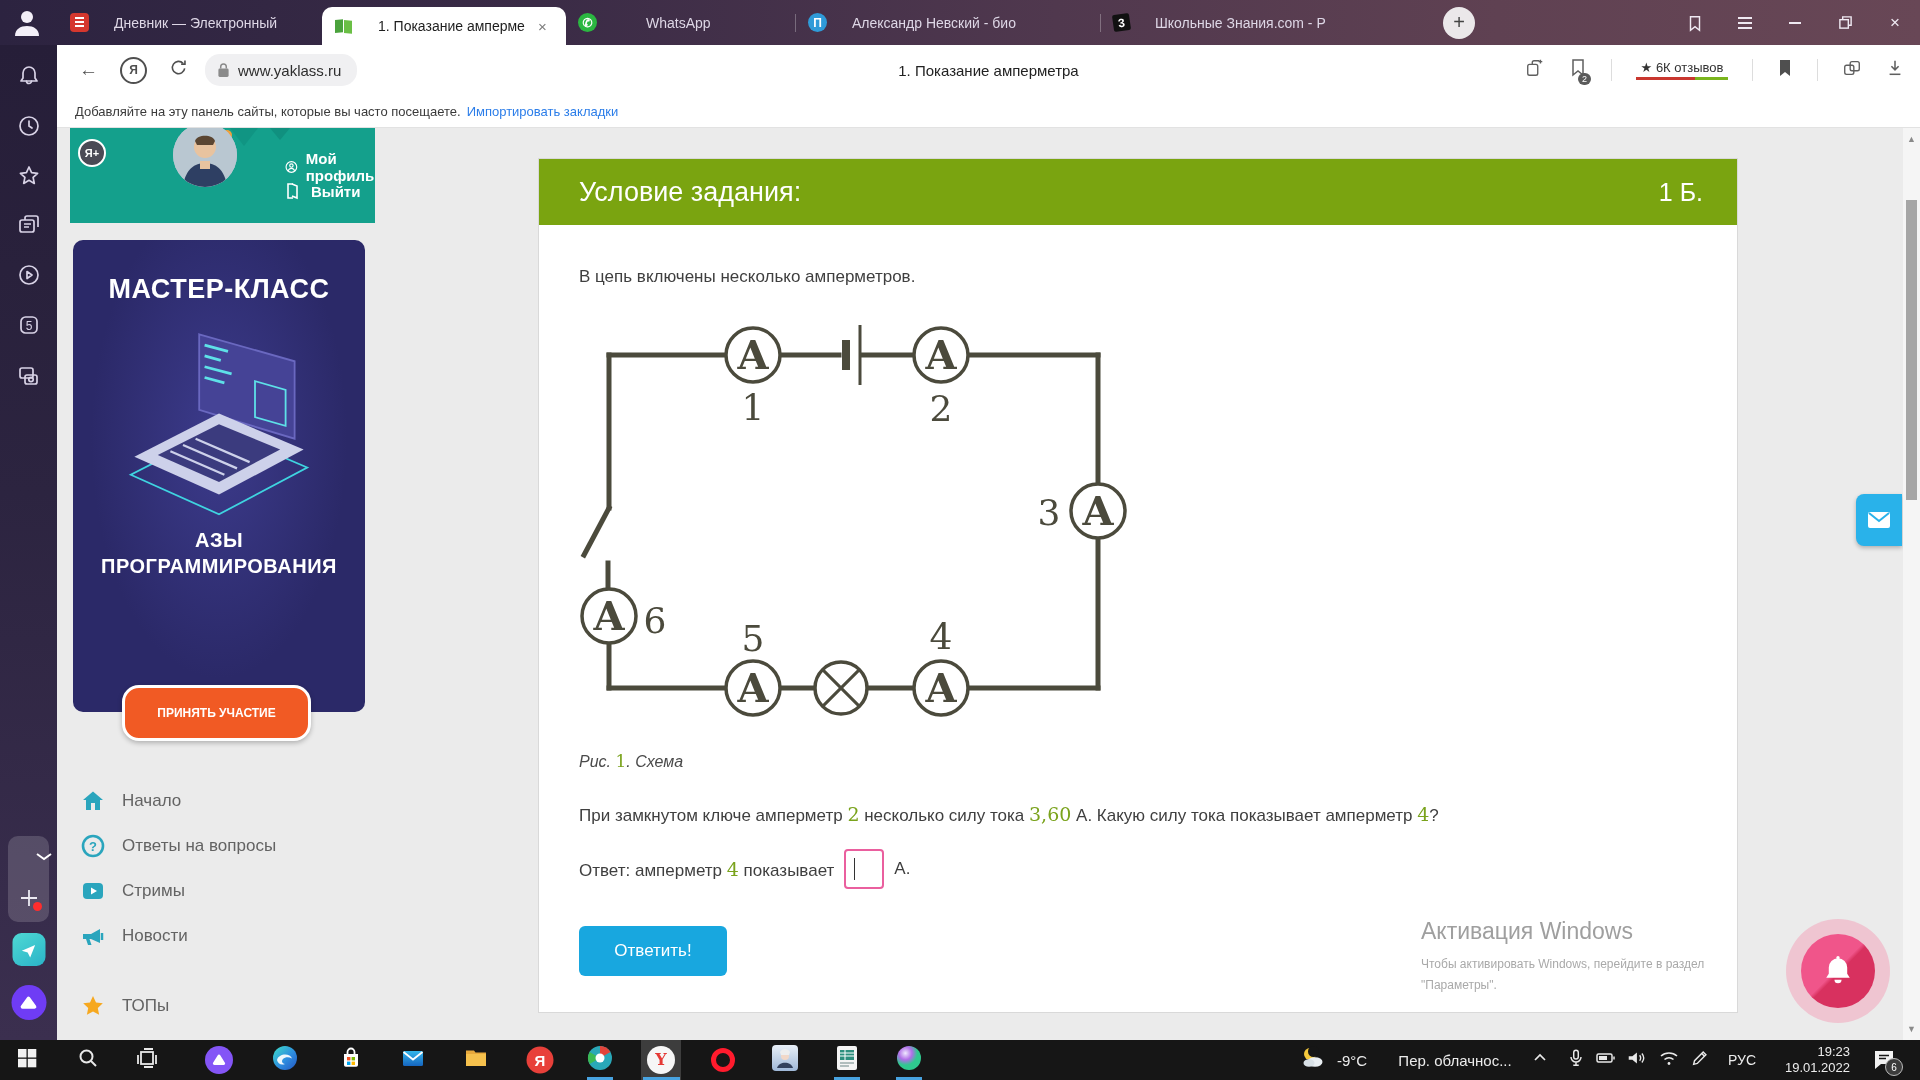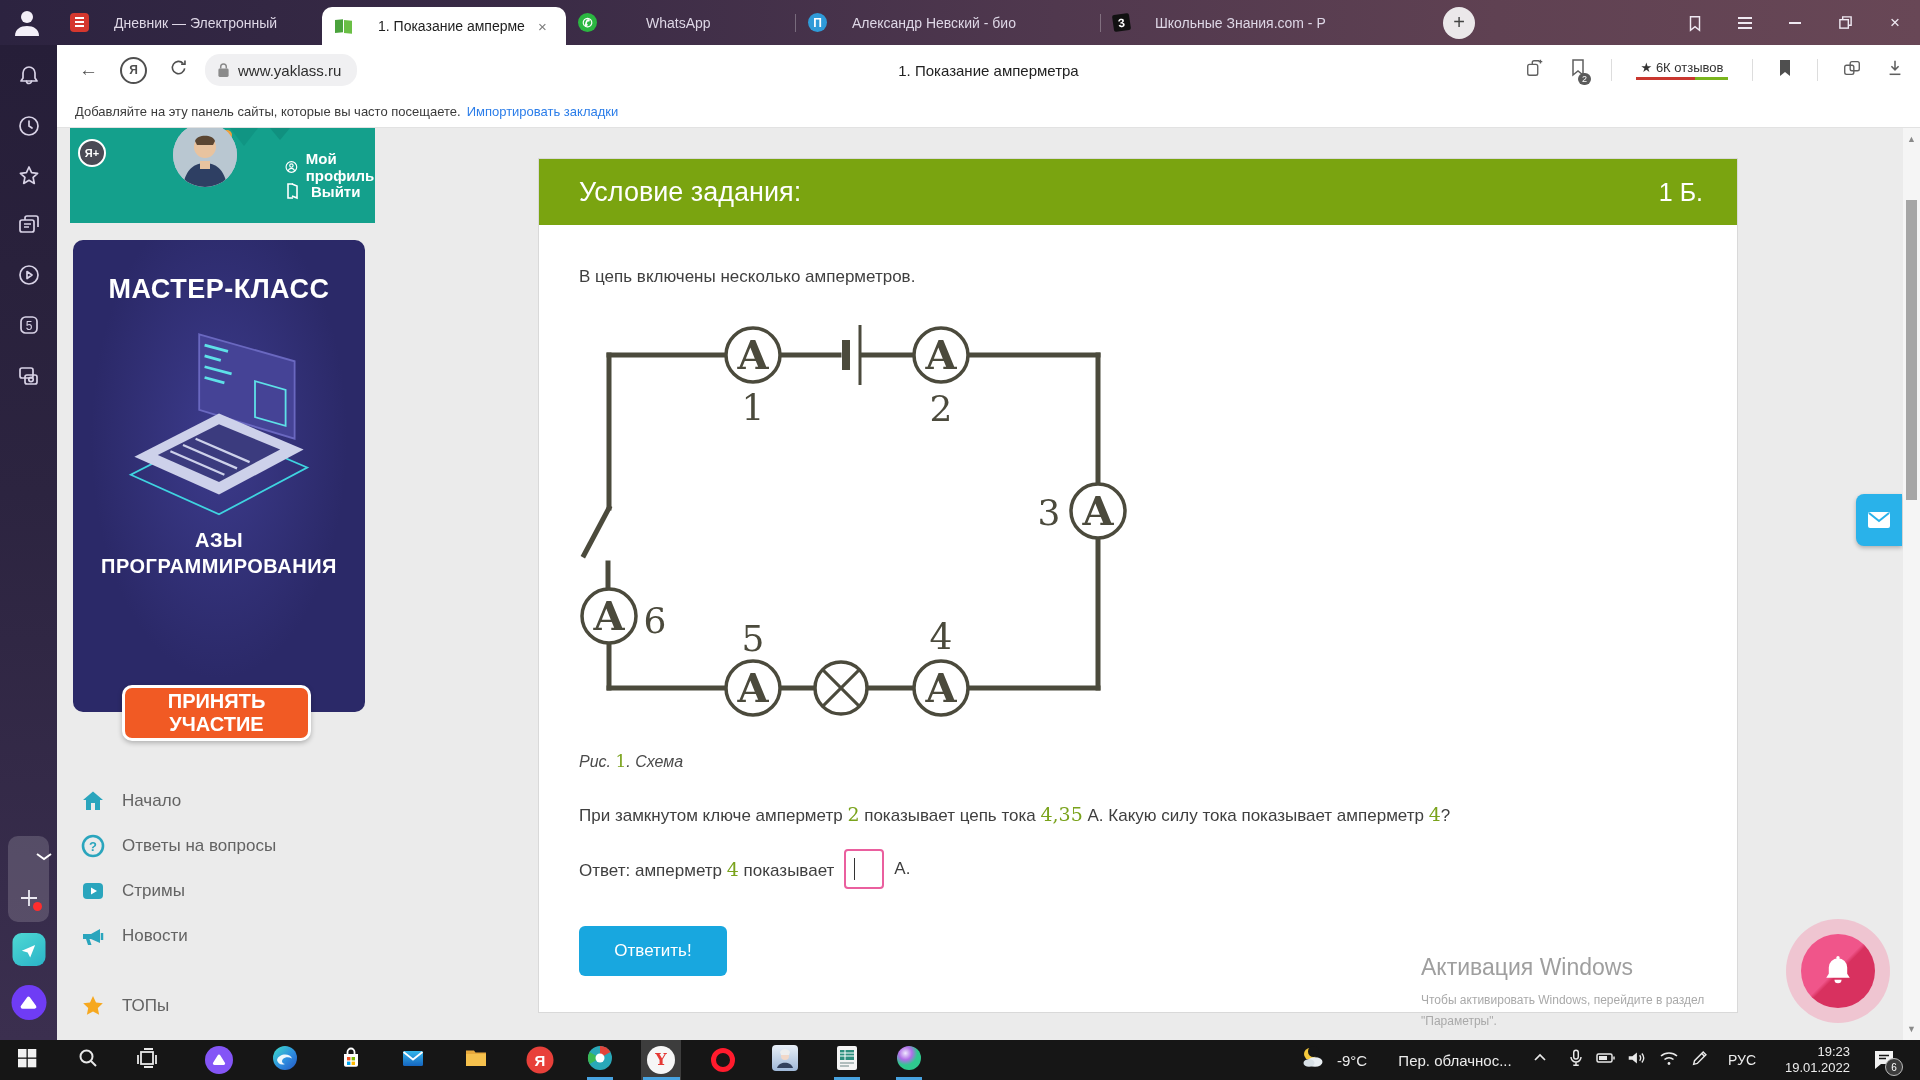--- a/index.html
+++ b/index.html
@@ -62,41 +62,41 @@
   .plink{position:absolute;left:215px;display:flex;align-items:center;gap:8px;color:#fff;font-size:15px;font-weight:bold;}
   .avatar{position:absolute;left:103px;top:-5px;width:64px;height:64px;border-radius:50%;background:#b9c7d1;overflow:hidden;}
   .yabadge{position:absolute;left:8px;top:11px;width:28px;height:28px;border-radius:50%;background:#4a4a55;
     border:2px solid #fff;color:#fff;font-size:11px;font-weight:bold;display:flex;align-items:center;justify-content:center;box-sizing:border-box;}
   .ad{position:absolute;left:73px;top:240px;width:292px;height:472px;border-radius:10px;
     background:radial-gradient(ellipse at 50% 42%,#3c3b8c 0%,#2b2968 62%);color:#fff;text-align:center;}
   .ad-title{margin-top:34px;font-size:27px;font-weight:800;letter-spacing:.5px;}
   .ad-sub{font-size:20px;font-weight:800;letter-spacing:.5px;line-height:1.3;}
   .ad-date{display:inline-block;margin-top:14px;background:#232259;padding:7px 20px;font-size:17px;font-weight:700;}
   .ad-btn{position:absolute;left:49px;top:445px;width:183px;height:50px;background:#f15a24;border:3px solid #fff;
-    border-radius:10px;color:#fff;font-size:20px;font-weight:700;display:flex;align-items:center;justify-content:center;box-shadow:0 2px 5px rgba(0,0,0,.25);}
+    border-radius:17px;color:#fff;font-size:12px;font-weight:700;display:flex;align-items:center;justify-content:center;box-shadow:0 2px 5px rgba(0,0,0,.25);}
   .nav{position:absolute;left:70px;top:778px;width:305px;}
   .nitem{display:flex;align-items:center;gap:16px;height:45px;color:#636363;font-size:17px;padding-left:10px;}
   .nitem.gap{margin-top:25px;}
   
   .card{position:absolute;left:538px;top:148px;width:1200px;height:855px;background:#fff;border:1px solid #d9d9d9;box-sizing:border-box;margin-top:10px;}
   .chead{height:66px;background:#7aa410;color:#fff;display:flex;align-items:center;padding:0 34px 0 40px;}
   .chead .h{font-size:27px;}
   .chead .pts{margin-left:auto;font-size:25px;}
   .intro{position:absolute;left:40px;top:108px;font-size:17px;color:#3f3f3f;}
   .circuit{position:absolute;left:32px;top:152px;}
   .figcap{position:absolute;left:40px;top:592px;font-size:16px;color:#4a4a4a;font-style:italic;}
   .grnum{font-family:"DejaVu Serif",serif;color:#7aa31c;font-style:normal;font-size:19px;}
   .question{position:absolute;left:40px;top:644px;font-size:17px;color:#3f3f3f;}
   .answer{position:absolute;left:40px;top:690px;display:flex;align-items:center;gap:10px;font-size:17px;color:#3f3f3f;}
   .ansbox{width:36px;height:36px;border:2px solid #ea5f9e;border-radius:4px;background:#fff;position:relative;}
   .caret{position:absolute;left:8px;top:7px;width:1px;height:22px;background:#333;}
   .submit{position:absolute;left:40px;top:767px;width:148px;height:50px;background:#18a7df;border-radius:6px;
     color:#fff;font-size:17px;display:flex;align-items:center;justify-content:center;}
   
-  .wm{position:absolute;left:1421px;top:954px;color:#a9a9a9;}
+  .wm{position:absolute;left:1421px;top:918px;color:#a9a9a9;}
   .wm .t1{font-size:23px;color:#9f9f9f;}
   .wm .t2{font-size:12px;margin-top:9px;line-height:1.75;}
   .mailtab{position:absolute;left:1856px;top:494px;width:46px;height:52px;background:#29b2ea;border-radius:8px 0 0 8px;
     display:flex;align-items:center;justify-content:center;box-shadow:0 2px 4px rgba(0,0,0,.25);}
   .sbar{position:absolute;left:1903px;top:128px;width:17px;height:912px;background:#f5f5f5;}
   .sthumb{position:absolute;left:3px;top:72px;width:11px;height:300px;background:#a6a6a6;}
   .sarrow{position:absolute;left:0;width:17px;height:18px;color:#8a8a8a;font-size:9px;display:flex;align-items:center;justify-content:center;}
   .chatw{position:absolute;left:1786px;top:919px;width:104px;height:104px;border-radius:50%;background:rgba(243,150,178,.45);display:flex;align-items:center;justify-content:center;}
   .chatb{width:74px;height:74px;border-radius:50%;background:linear-gradient(135deg,#f0558a 48%,#d8315f 52%);display:flex;align-items:center;justify-content:center;}
   
@@ -444,21 +444,21 @@
         <text x="182" y="340">5</text>
         <text x="84" y="322">6</text>
       </g>
     </svg>
 
     <div class="figcap">
       <span>Рис. </span><span class="grnum" style="font-size:17px">1</span><span>. Схема</span>
     </div>
 
     <div class="question">
-      <span>При замкнутом ключе амперметр </span><span class="grnum">2</span><span> показывает цепь тока </span><span class="grnum">4,35</span><span> А. Какую силу тока показывает амперметр </span><span class="grnum">4</span><span>?</span>
+      <span>При замкнутом ключе амперметр </span><span class="grnum">2</span><span> несколько силу тока </span><span class="grnum">3,60</span><span> А. Какую силу тока показывает амперметр </span><span class="grnum">4</span><span>?</span>
     </div>
 
     <div class="answer">
       <span><span>Ответ: амперметр </span><span class="grnum">4</span><span> показывает</span></span>
       <span class="ansbox">
           <span class="caret"></span>
         </span>
       <span>А.</span>
     </div>
 

